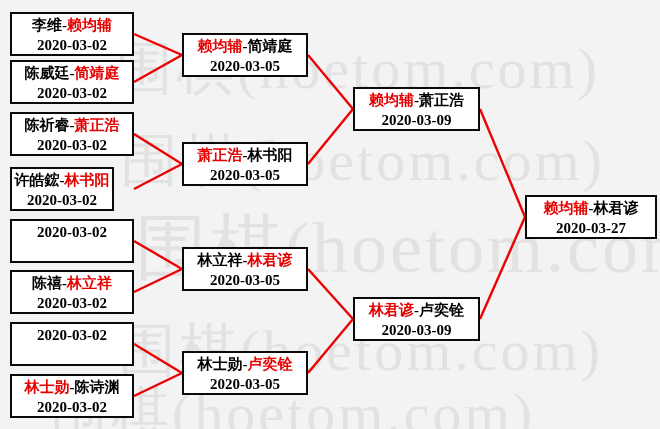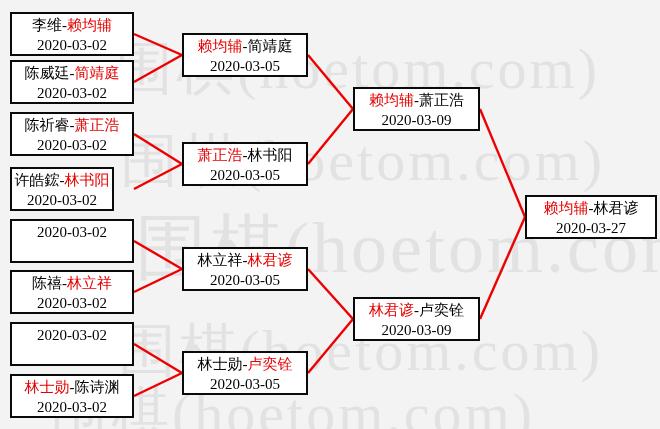--- a/index.html
+++ b/index.html
@@ -16,21 +16,21 @@
   svg.lines{position:absolute;left:0;top:0;}
   svg.lines line{stroke:var(--line-red,#ee0000);stroke-width:2.4;}
   .match{
     position:absolute;box-sizing:border-box;
     background:var(--box-bg,#ffffff);
     border:2px solid var(--box-border,#0a0a0a);
     text-align:center;font-size:15px;line-height:20px;padding-top:1px;
     color:#000;
   }
   .win{color:var(--winner-red,#e60000);}
-  .names,.date{white-space:nowrap;}
+  .names,.date{white-space:nowrap;font-weight:bold;}
 </style>
 </head>
 <body>
 
 <div class="stage">
 
   <div class="wm" style="left:115px;top:40px;">围棋(hoetom.com)</div>
   <div class="wm" style="left:120px;top:132px;">围棋(hoetom.com)</div>
   <div class="wm" style="left:135px;top:212px;font-size:72px;">围棋(hoetom.com)</div>
   <div class="wm" style="left:118px;top:322px;">围棋(hoetom.com)</div>

